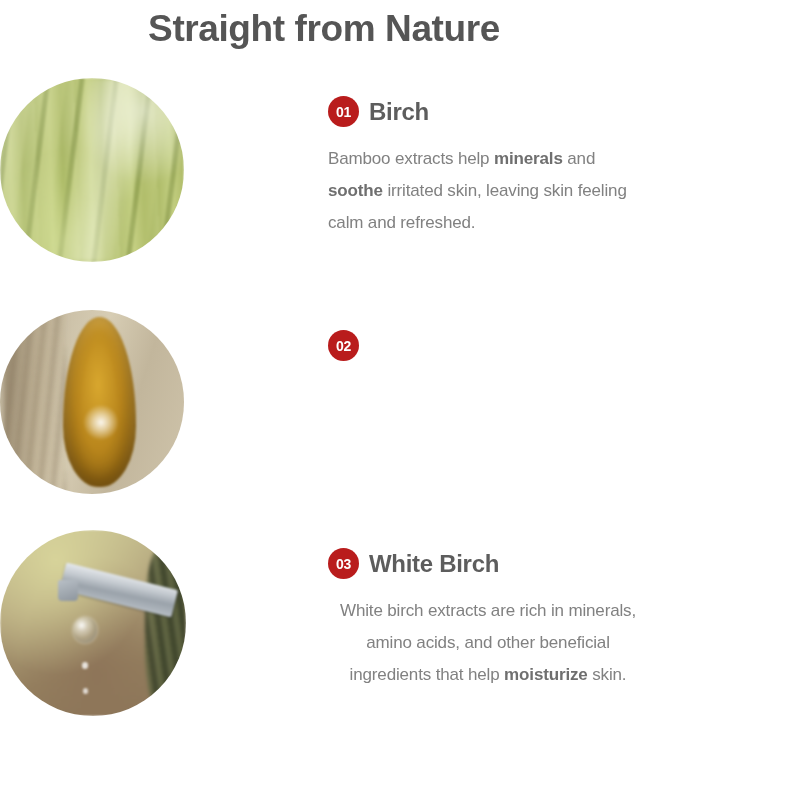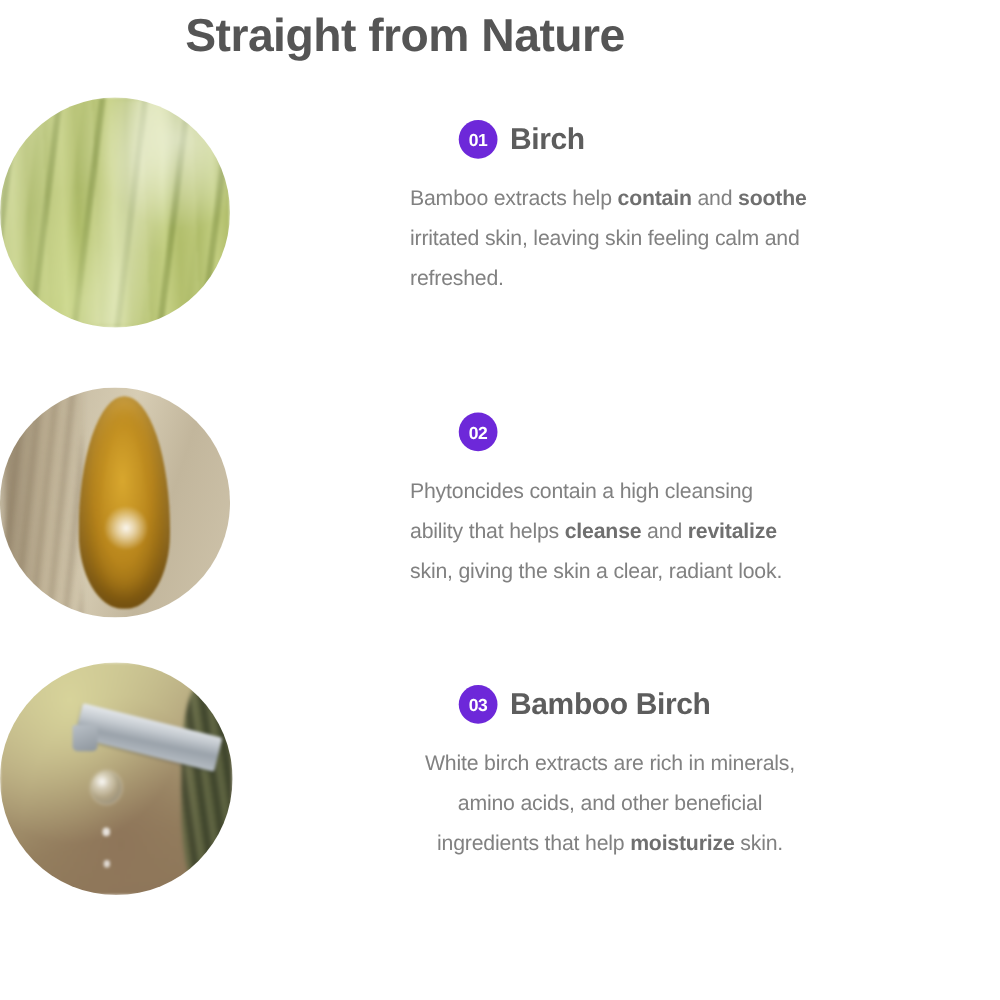--- a/index.html
+++ b/index.html
@@ -201,30 +201,29 @@
   .title-line {
     display: flex;
     align-items: center;
     gap: 10px;
     margin-bottom: 16px;
   }
 
   .badge {
     width: 31px; height: 31px;
     border-radius: 50%;
-    background: #6d28d9;
+    background: #b91c1c;
     color: #ffffff;
     font-size: 14px;
     font-weight: bold;
     display: flex;
     align-items: center;
     justify-content: center;
     flex: 0 0 auto;
     letter-spacing: -0.3px;
-    margin-left: 39px;
   }
 
   .ingredient-title {
     font-size: 24px;
     font-weight: bold;
     color: #5d5d5d;
     letter-spacing: -0.3px;
   }
 
   .desc {
@@ -249,49 +248,48 @@
 
     <div class="row row-1">
       <div class="thumb">
         <div class="art-bamboo"></div>
       </div>
       <div class="content">
         <div class="title-line">
           <span class="badge">01</span>
           <span class="ingredient-title">Birch</span>
         </div>
-        <div class="desc"><span>Bamboo extracts help </span><b>contain</b><span> and </span><b>soothe</b><span> irritated skin, leaving skin feeling calm and refreshed.</span></div>
+        <div class="desc"><span>Bamboo extracts help </span><b>minerals</b><span> and </span><b>soothe</b><span> irritated skin, leaving skin feeling calm and refreshed.</span></div>
       </div>
     </div>
 
     <div class="row row-2">
       <div class="thumb">
         <div class="art-resin"></div>
       </div>
       <div class="content">
         <div class="title-line">
           <span class="badge">02</span>
         </div>
-        <div class="desc"><span>Phytoncides contain a high cleansing ability that helps </span><b>cleanse</b><span> and </span><b>revitalize</b><span> skin, giving the skin a clear, radiant look.</span></div>
       </div>
     </div>
 
     <div class="row row-3">
       <div class="thumb">
         <div class="art-birch">
           <div class="tap"></div>
           <div class="tap-tip"></div>
           <div class="drop-main"></div>
           <div class="drop-a"></div>
           <div class="drop-b"></div>
         </div>
       </div>
       <div class="content">
         <div class="title-line">
           <span class="badge">03</span>
-          <span class="ingredient-title">Bamboo Birch</span>
+          <span class="ingredient-title">White Birch</span>
         </div>
         <div class="desc"><span>White birch extracts are rich in minerals, amino acids, and other beneficial ingredients that help </span><b>moisturize</b><span> skin.</span></div>
       </div>
     </div>
 
   </div>
 </div>
 
 </body></html>

